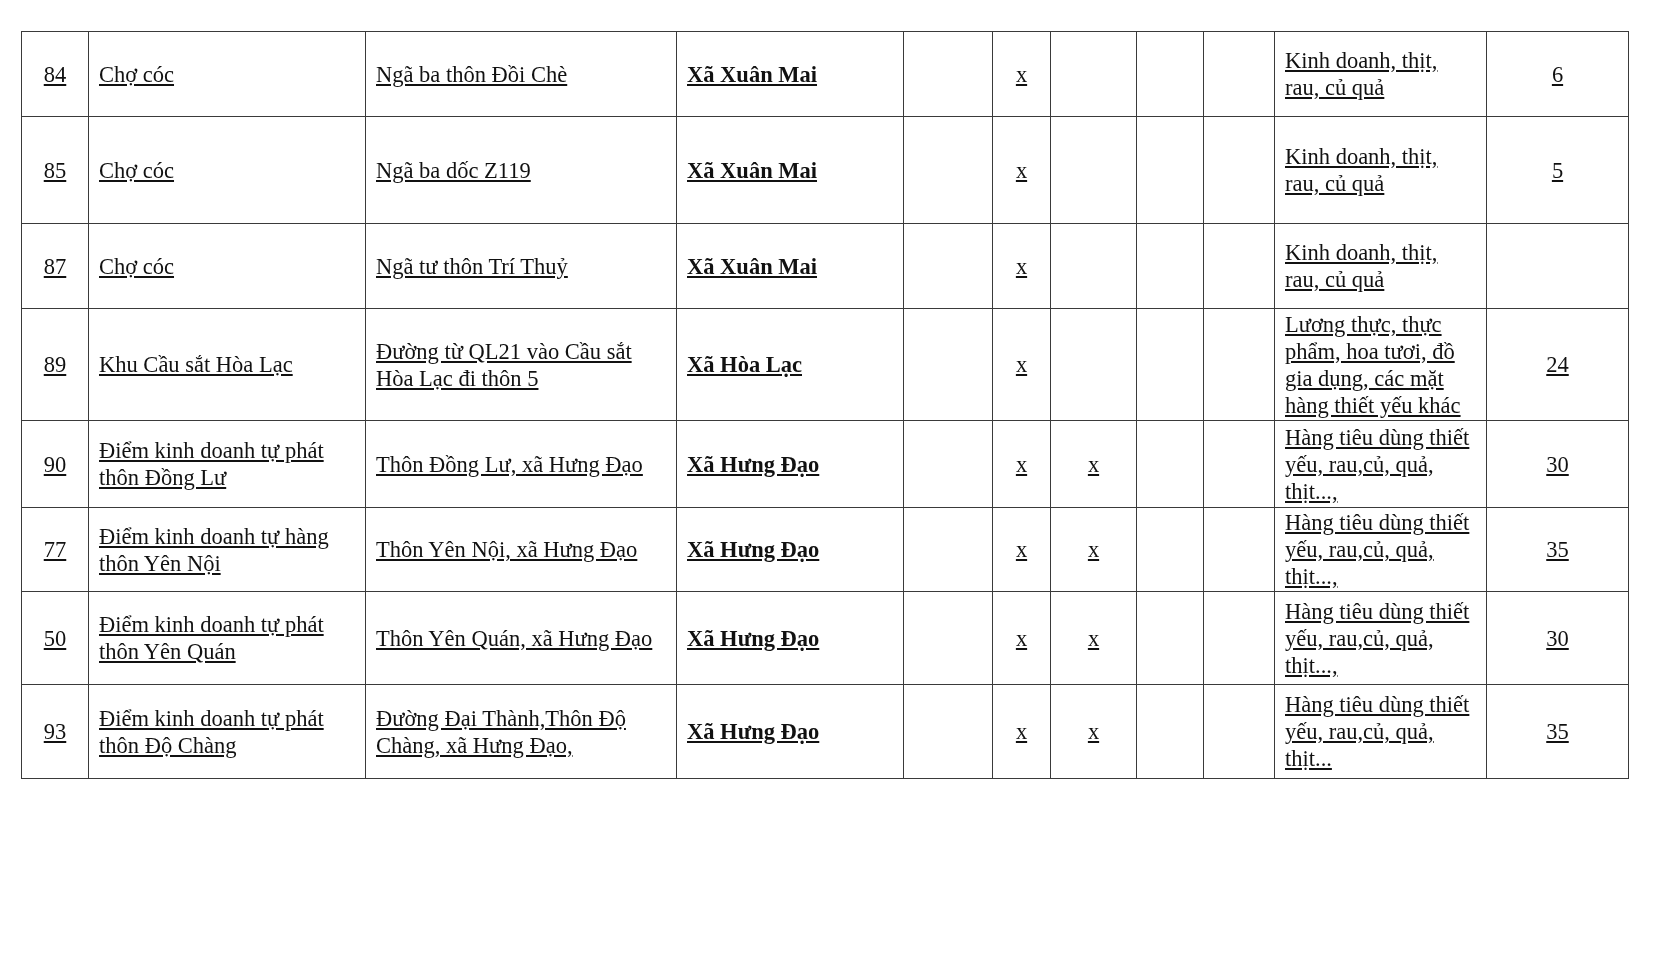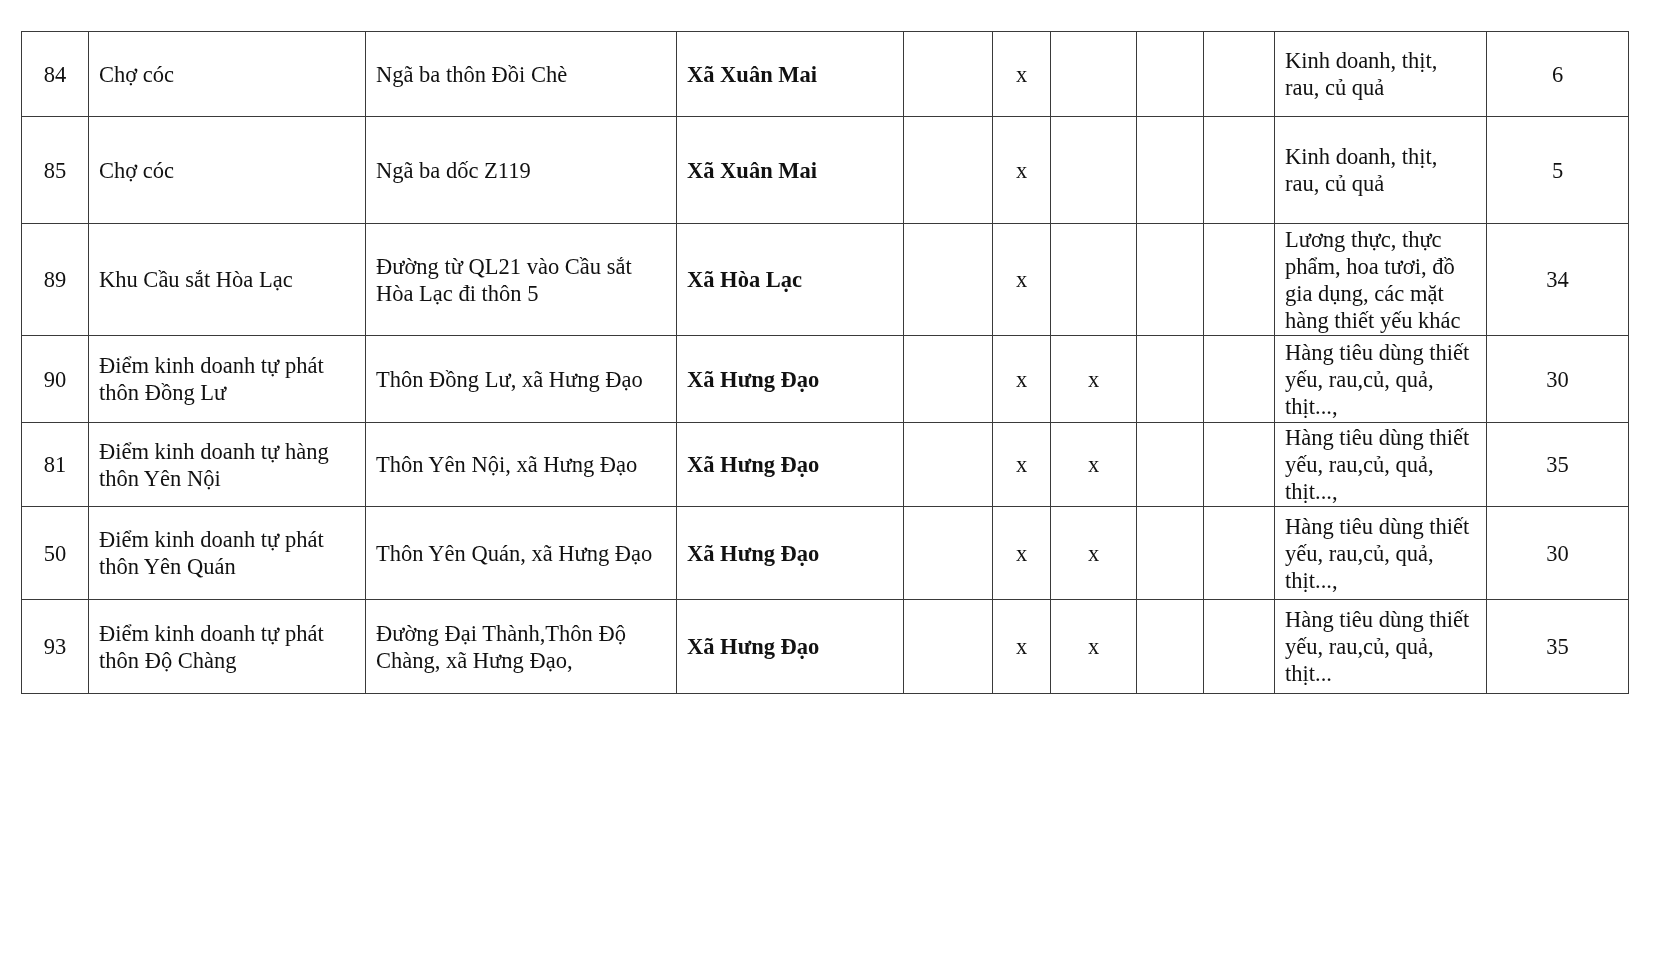--- a/index.html
+++ b/index.html
@@ -1,19 +1,19 @@
 <!DOCTYPE html>
 <html><head>
 <meta charset="utf-8">
 <style>
   html, body { margin: 0; padding: 0; background: #ffffff; }
   body { width: 1654px; height: 964px; position: relative; overflow: hidden;
          font-family: "Liberation Serif", "DejaVu Serif", serif; color: #111; }
   table.doc { position: absolute; left: 21px; top: 31px; border-collapse: collapse;
-              table-layout: fixed; width: 1607px; }
+              table-layout: fixed; width: 1607px; text-decoration: underline; }
   table.doc td { border: 1.5px solid #3a3a3a; font-size: 22.5px; line-height: 27px;
                  vertical-align: middle; padding: 0 10px; overflow: hidden; }
   td.stt { text-align: center; padding: 0; }
   td.mark { text-align: center; padding: 0; }
   td.commune { font-weight: bold; }
   td.count { text-align: center; padding: 0; }
   td.goods { padding: 0 8px 0 10px; }
 </style>
 </head>
 <body>
@@ -52,48 +52,61 @@
     <td class="addr">Ngã ba dốc Z119</td>
     <td class="commune">Xã Xuân Mai</td>
     <td class="mark"></td>
     <td class="mark">x</td>
     <td class="mark"></td>
     <td class="mark"></td>
     <td class="mark"></td>
     <td class="goods">Kinh doanh, thịt, rau, củ quả</td>
     <td class="count">5</td>
   </tr>
+      <tr style="height: 85px;">
+    <td class="stt">87</td>
+    <td class="name">Chợ cóc</td>
+    <td class="addr">Ngã tư thôn Trí Thuỷ</td>
+    <td class="commune">Xã Xuân Mai</td>
+    <td class="mark"></td>
+    <td class="mark">x</td>
+    <td class="mark"></td>
+    <td class="mark"></td>
+    <td class="mark"></td>
+    <td class="goods">Kinh doanh, thịt, rau, củ quả</td>
+    <td class="count"></td>
+  </tr>
       <tr style="height: 112px;">
     <td class="stt">89</td>
     <td class="name">Khu Cầu sắt Hòa Lạc</td>
     <td class="addr">Đường từ QL21 vào Cầu sắt Hòa Lạc đi thôn 5</td>
     <td class="commune">Xã Hòa Lạc</td>
     <td class="mark"></td>
     <td class="mark">x</td>
     <td class="mark"></td>
     <td class="mark"></td>
     <td class="mark"></td>
     <td class="goods">Lương thực, thực phẩm, hoa tươi, đồ gia dụng, các mặt hàng thiết yếu khác</td>
-    <td class="count">34</td>
+    <td class="count">24</td>
   </tr>
       <tr style="height: 87px;">
     <td class="stt">90</td>
     <td class="name">Điểm kinh doanh tự phát thôn Đồng Lư</td>
     <td class="addr">Thôn Đồng Lư, xã Hưng Đạo</td>
     <td class="commune">Xã Hưng Đạo</td>
     <td class="mark"></td>
     <td class="mark">x</td>
     <td class="mark">x</td>
     <td class="mark"></td>
     <td class="mark"></td>
     <td class="goods">Hàng tiêu dùng thiết yếu, rau,củ, quả, thịt...,</td>
     <td class="count">30</td>
   </tr>
       <tr style="height: 84px;">
-    <td class="stt">81</td>
+    <td class="stt">77</td>
     <td class="name">Điểm kinh doanh tự hàng thôn Yên Nội</td>
     <td class="addr">Thôn Yên Nội, xã Hưng Đạo</td>
     <td class="commune">Xã Hưng Đạo</td>
     <td class="mark"></td>
     <td class="mark">x</td>
     <td class="mark">x</td>
     <td class="mark"></td>
     <td class="mark"></td>
     <td class="goods">Hàng tiêu dùng thiết yếu, rau,củ, quả, thịt...,</td>
     <td class="count">35</td>

